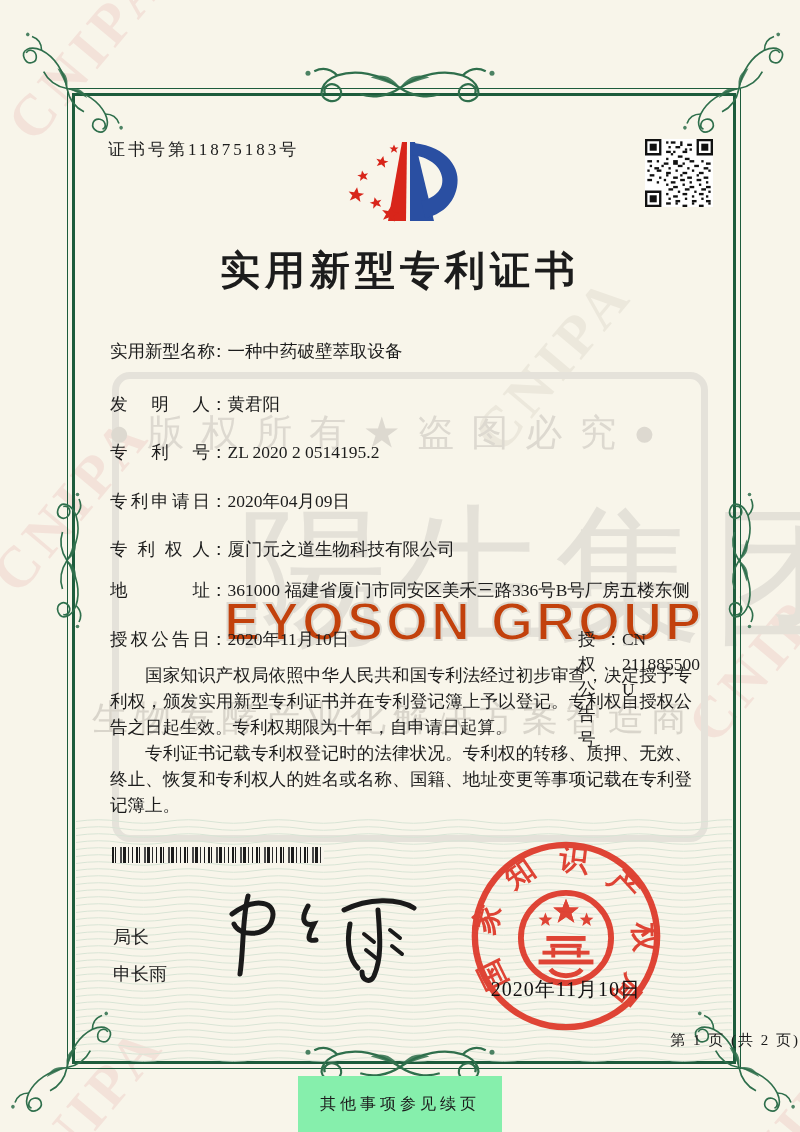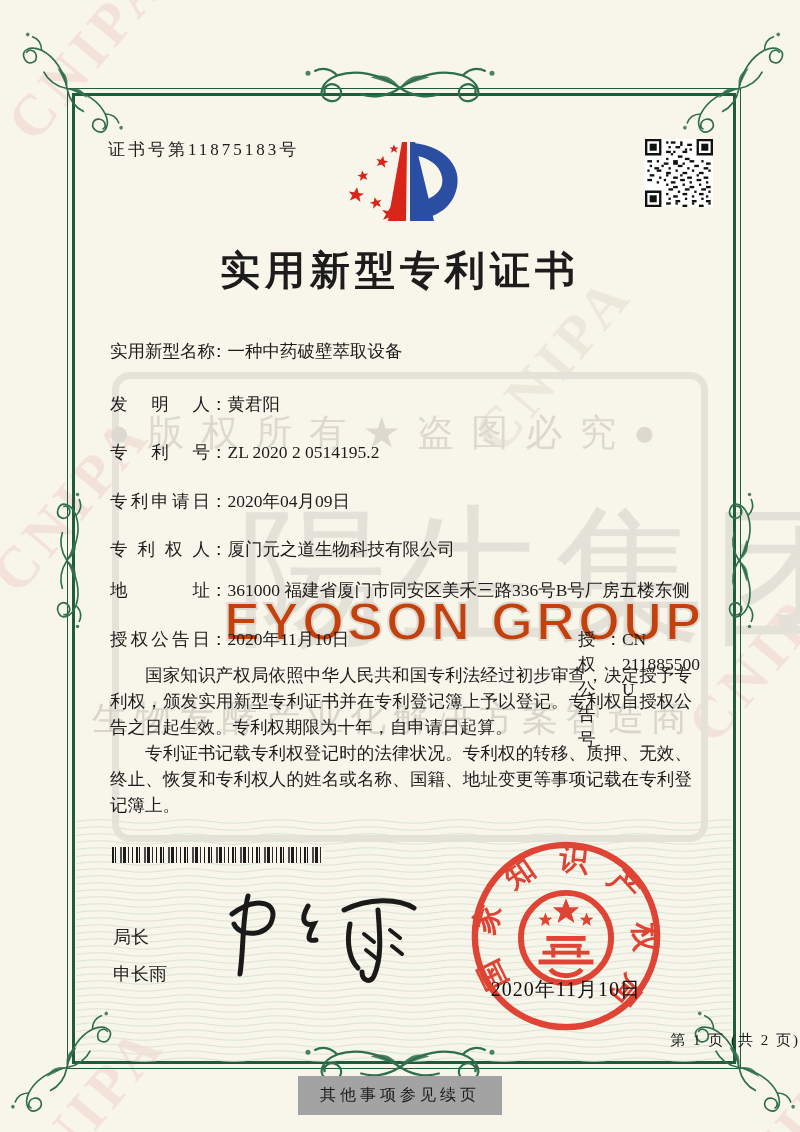--- a/index.html
+++ b/index.html
@@ -58,21 +58,21 @@
       #4a4a4a 8px 10px,#f7f5ec 10px 11px,#1b1b1b 11px 14px,#f7f5ec 14px 16px,
       #2c2c2c 16px 17px,#f7f5ec 17px 20px,#1b1b1b 20px 21px,#f7f5ec 21px 24px);}
   .officer{ left:113px; top:919px; font-size:18px; line-height:37px;
     font-family:"Liberation Sans","DejaVu Sans",sans-serif; color:#222;}
   .signature{ left:222px; top:880px;}
   .seal{ left:468px; top:838px;}
   .seal-date{ left:483px; top:976px; width:166px; text-align:center;
     font-size:20px; color:#101010; letter-spacing:1px;}
   .page-info{ left:0; top:1031px; width:800px; text-align:right; font-size:15px; letter-spacing:2px;}
   .cont-note{ left:0; top:1076px; width:800px; text-align:center;}
-  .cont-note span{ background:#a3a3a3; display:inline-block; padding:9px 22px;
+  .cont-note span{ background:#86efac; display:inline-block; padding:18px 22px;
     font-size:16px; letter-spacing:4px;}
 </style>
 </head>
 <body>
 
 <div class="page">
 
   <div class="wm wm-cnipa" style="left:-18px; top:18px;">CNIPA</div>
   <div class="wm wm-cnipa" style="left:-34px; top:470px;">CNIPA</div>
   <div class="wm wm-cnipa" style="left:-20px; top:1080px;">CNIPA</div>

